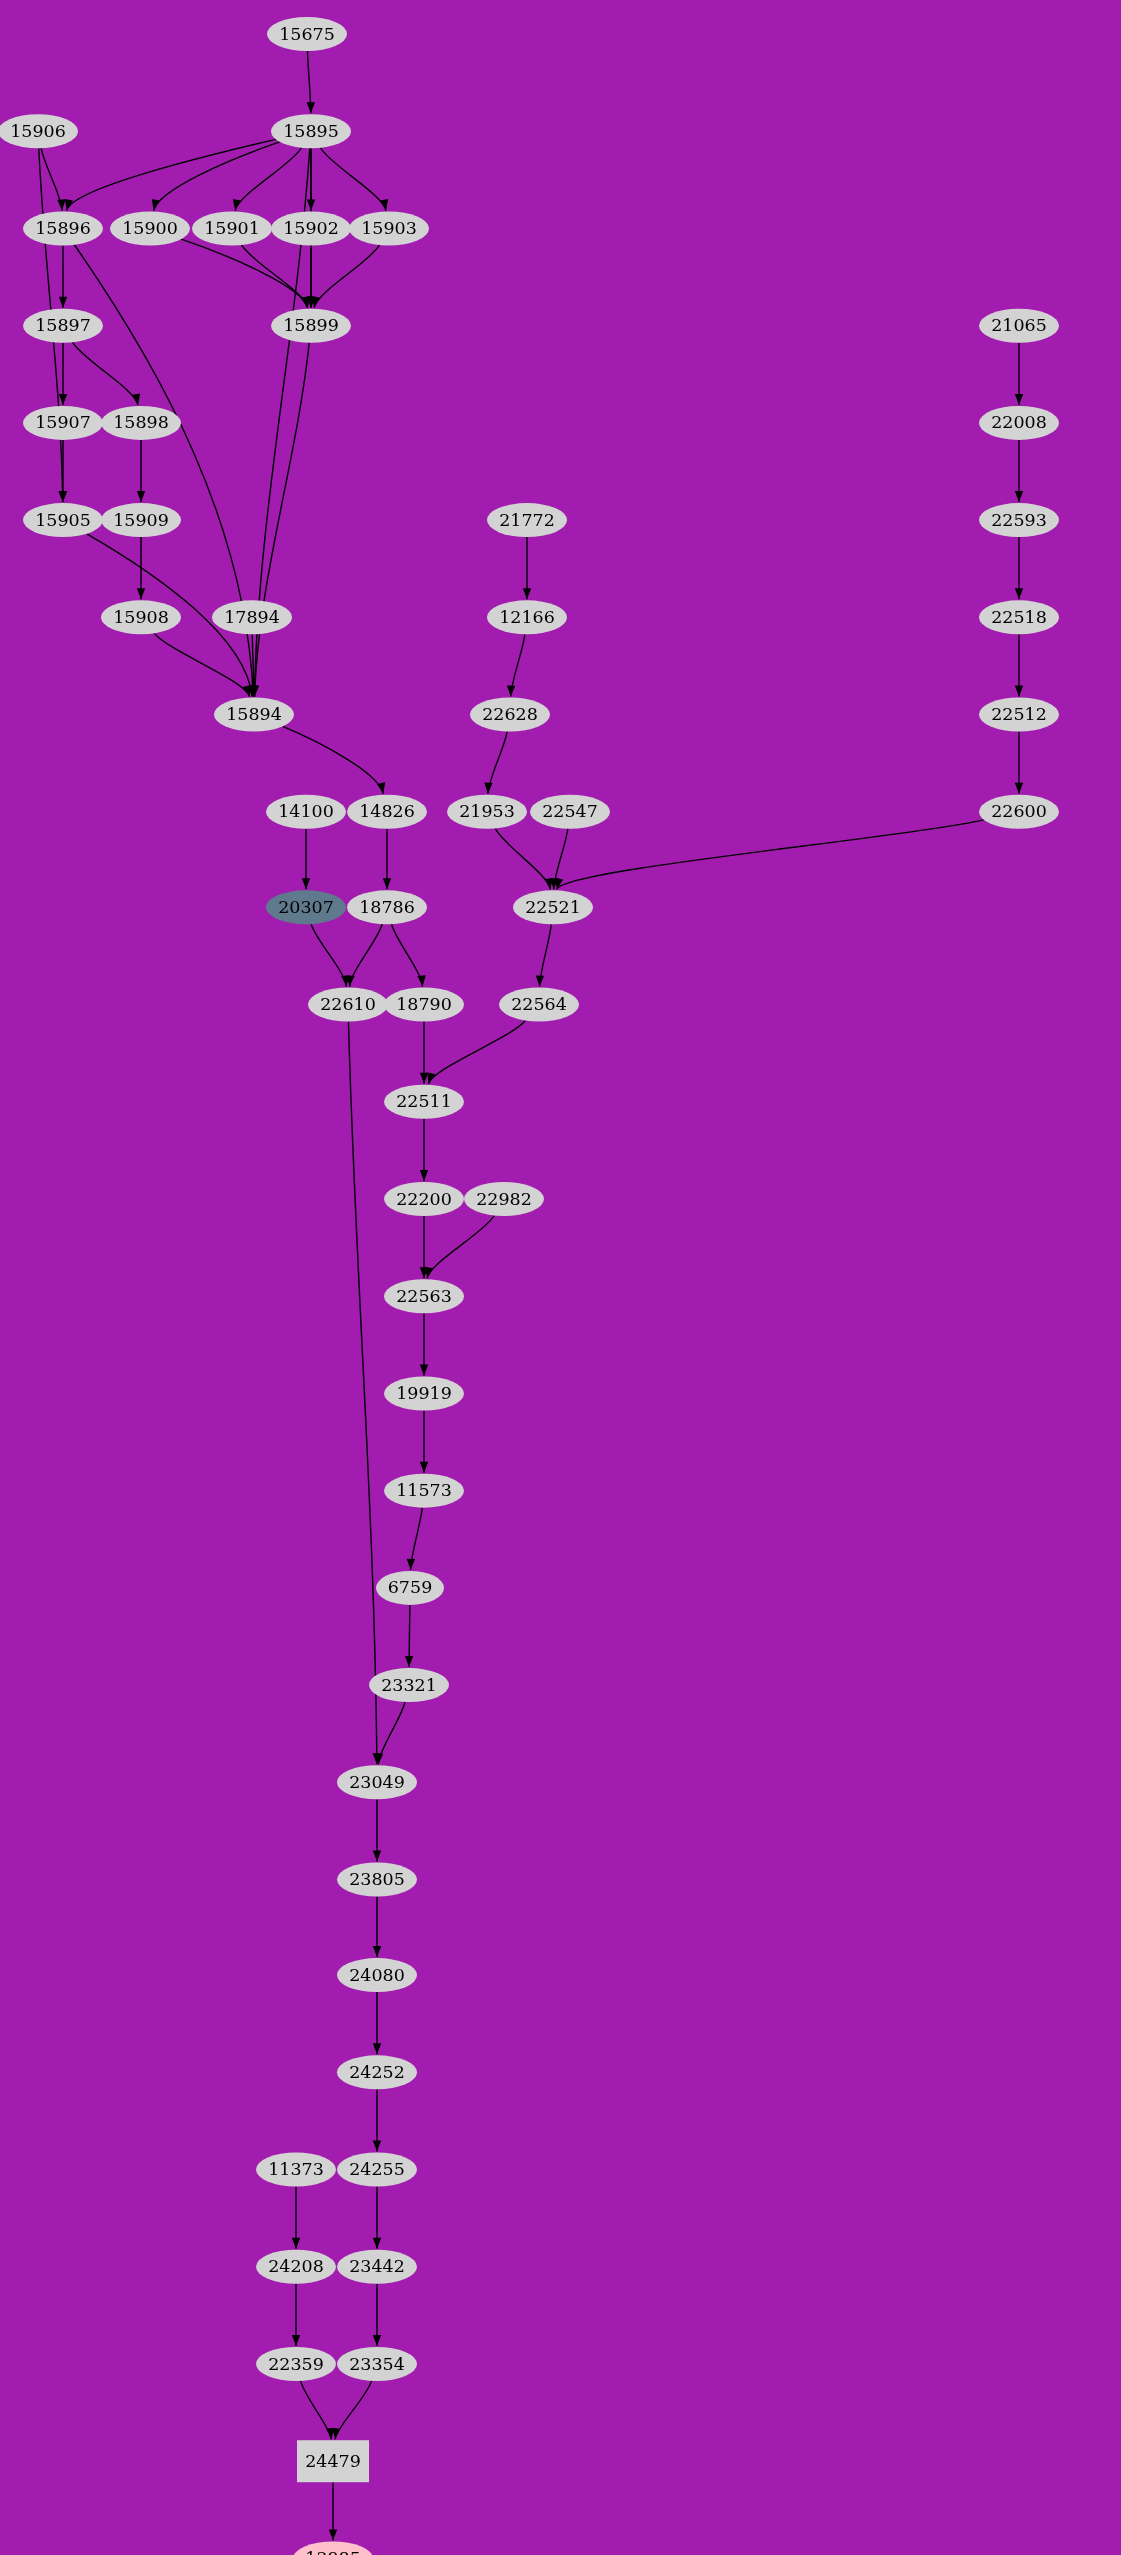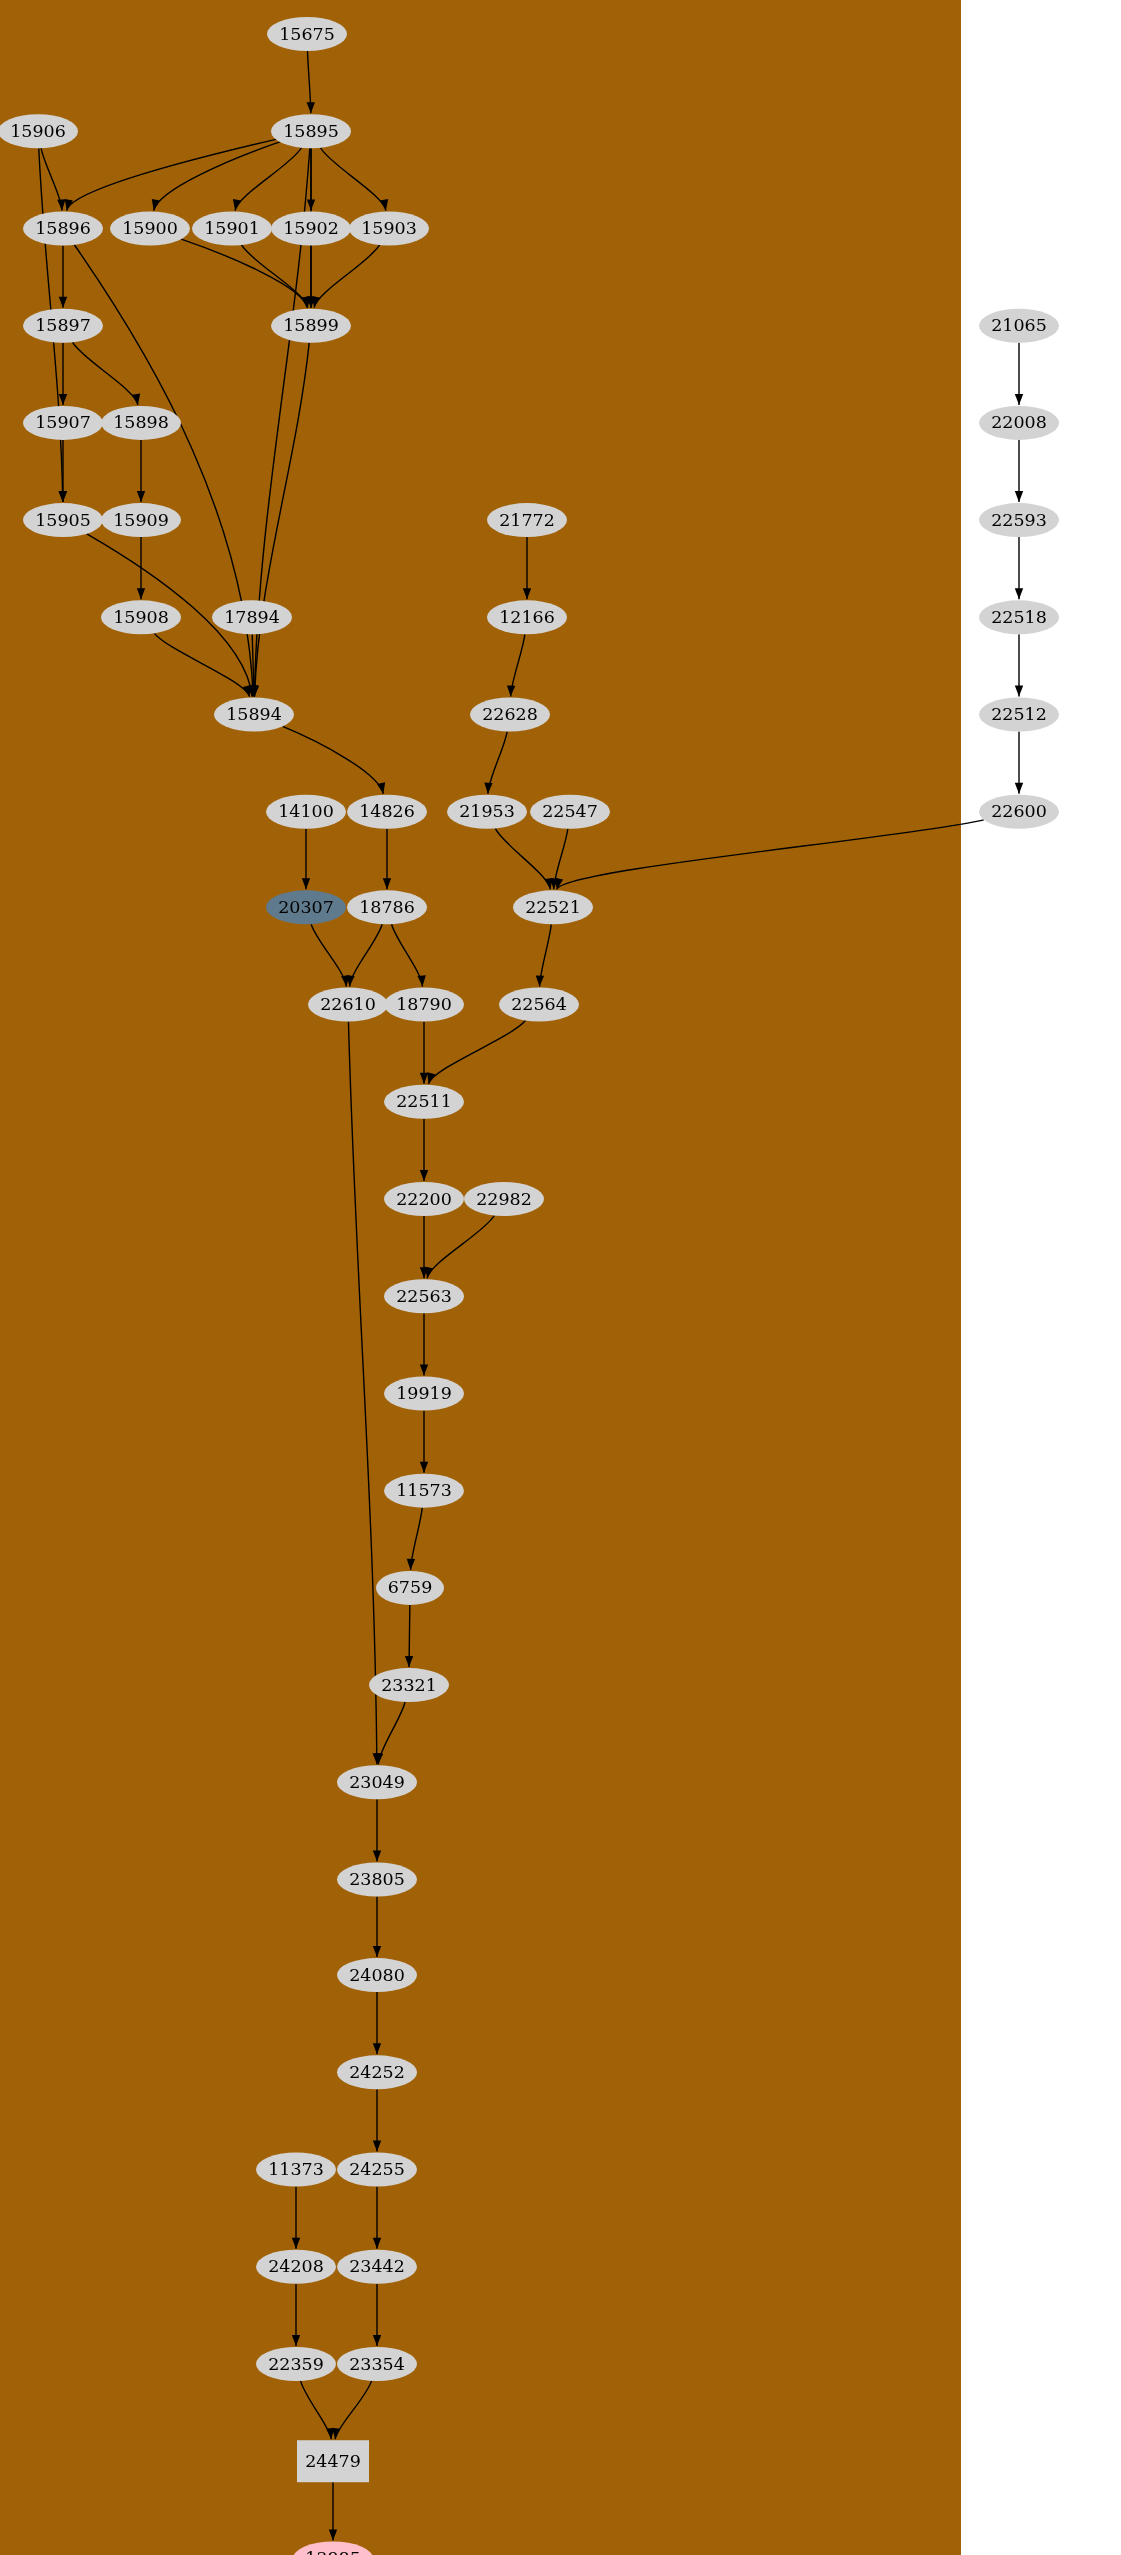--- a/index.html
+++ b/index.html
@@ -8,23 +8,23 @@
     background: #ffffff;
   }
   body {
     width: 1121px;
     height: 2555px;
     font-family: "DejaVu Serif", serif;
     overflow: hidden;
   }
   #graph-root {
     position: relative;
-    width: 961px;
+    width: 1121px;
     height: 2555px;
-    background: #a16207;
+    background: #a21caf;
   }
   svg#graph-canvas {
     display: block;
     width: 1121px;
     height: 2555px;
   }
   .node-ellipse, .node-rect {
     stroke: #000000;
     stroke-width: 0;
   }

